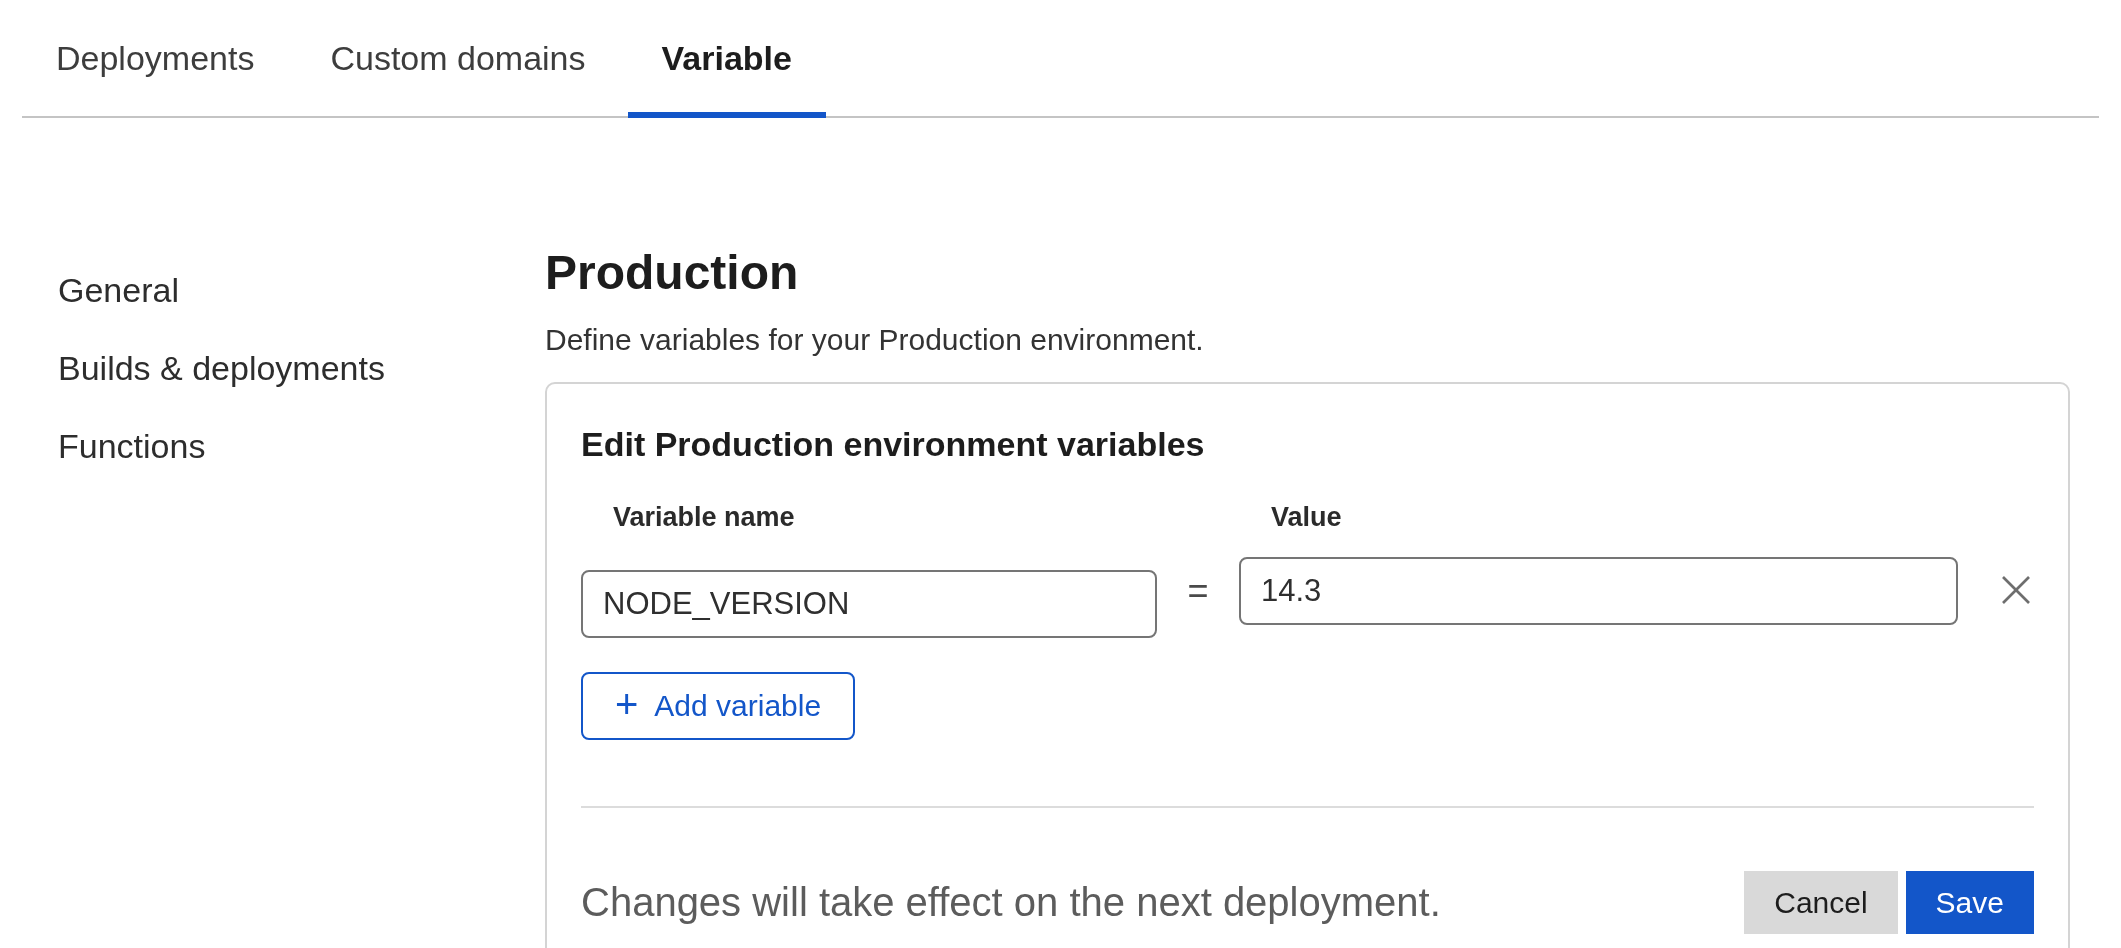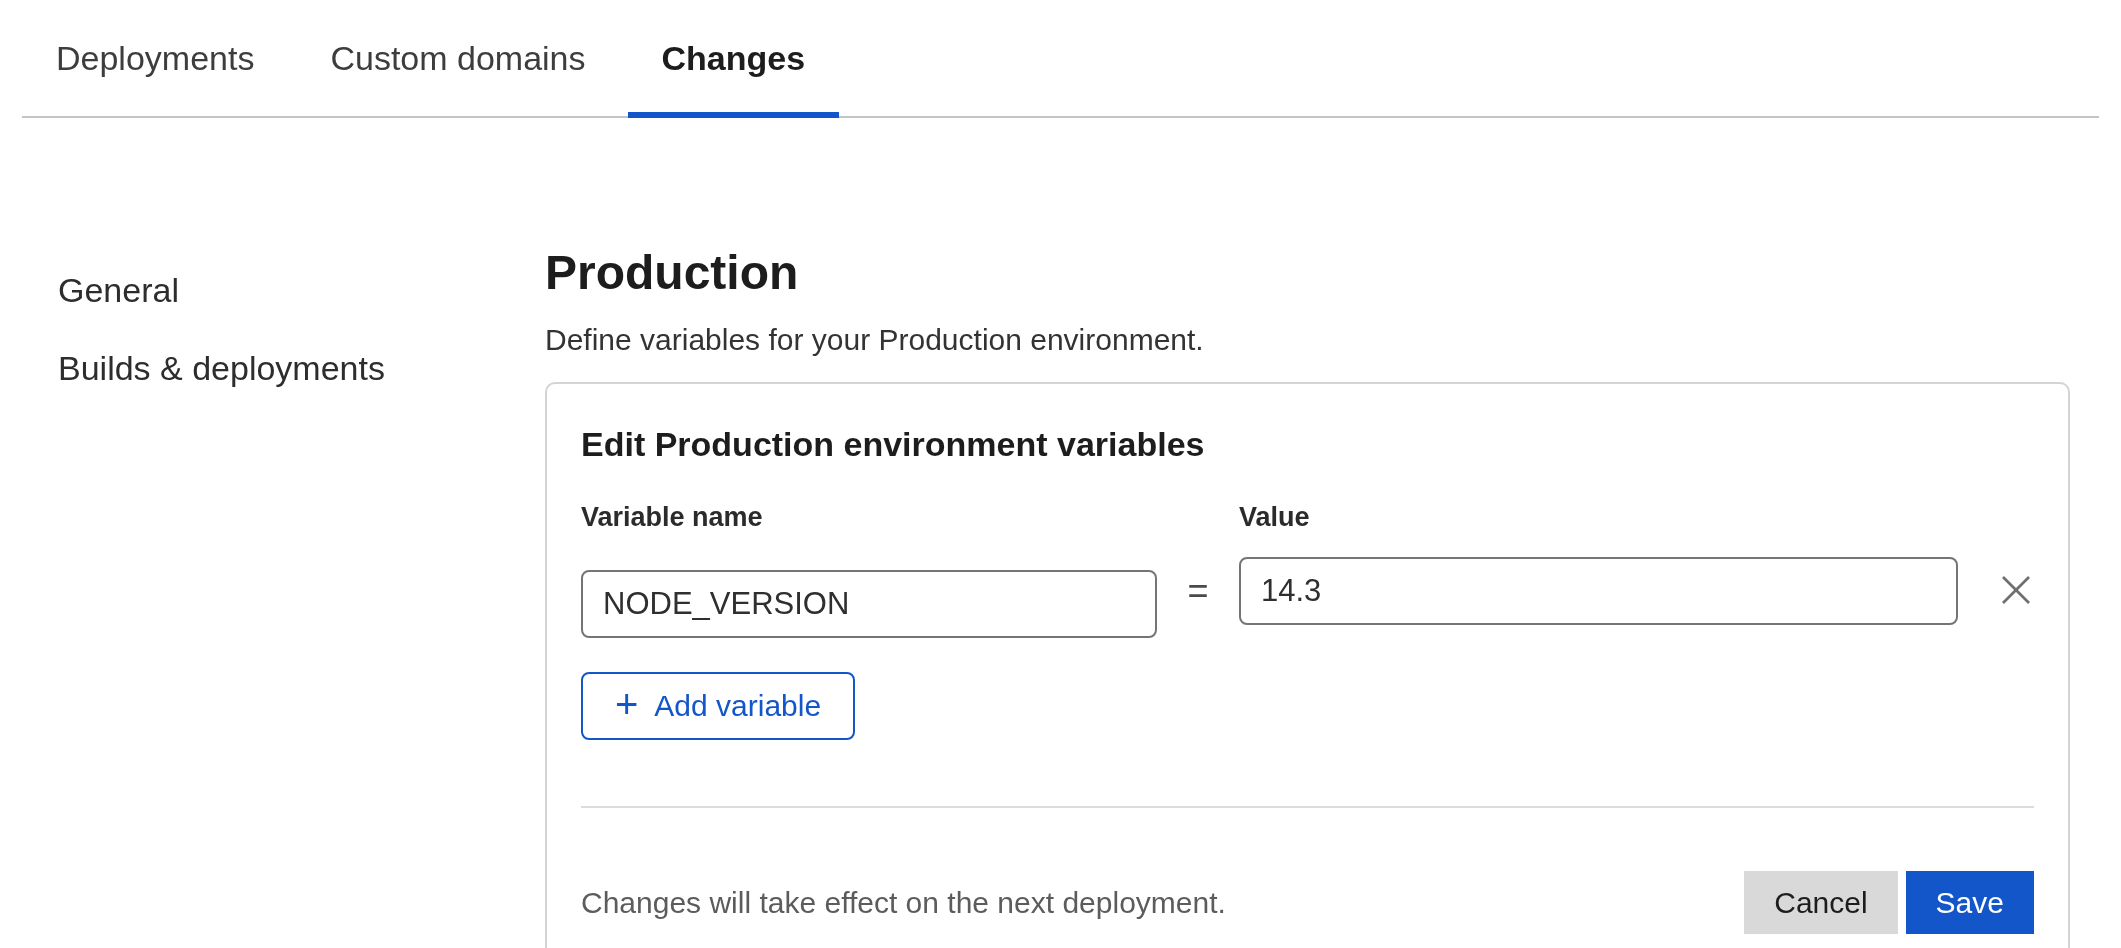--- a/index.html
+++ b/index.html
@@ -59,21 +59,21 @@
   .page-desc{margin-top:26px;font-size:30px;line-height:38px;color:var(--text-mid);}
   
   .card{
     margin-top:23px;
     border:2px solid var(--card-border);
     border-radius:10px;
     padding:38px 34px 34px 34px;
     background:#fff;
   }
   .card-title{font-size:34px;line-height:44px;font-weight:700;color:var(--text-dark);}
-  .field-labels{margin-top:34px;display:flex;align-items:flex-end;}
+  .field-labels{margin-top:34px;display:flex;align-items:flex-end;margin-left:32px;}
   .field-label{font-size:27px;line-height:34px;font-weight:700;color:#2b2b2b;}
   .label-name{width:576px;flex:0 0 576px;}
   .label-gap{width:82px;flex:0 0 82px;}
   .field-row{margin-top:10px;display:flex;align-items:center;}
   .ti{
     height:68px;border:2px solid var(--input-border);border-radius:8px;
     font-size:31px;color:#2f2f2f;padding:0 20px;background:#fff;
     font-family:"Liberation Sans", sans-serif;outline:none;
   }
   .ti-name{width:576px;flex:0 0 576px;margin-top:26px;}
@@ -92,44 +92,45 @@
     display:inline-flex;align-items:center;gap:16px;
     background:#fff;border:2px solid var(--accent);border-radius:8px;
     color:var(--accent);font-size:30px;cursor:pointer;
     font-family:"Liberation Sans", sans-serif;
   }
   .plus{font-size:40px;font-weight:400;line-height:1;position:relative;top:-2px;}
   .card-divider{margin-top:66px;border:none;border-top:2px solid var(--divider);}
   .card-footer{
     margin-top:63px;display:flex;align-items:center;justify-content:space-between;
   }
-  .footer-note{font-size:30px;color:var(--text-gray);}
+  .footer-note{font-size:40px;color:var(--text-gray);}
   .footer-btns{display:flex;gap:8px;}
   .btn{
     height:63px;border:none;border-radius:0;cursor:pointer;
     font-size:30px;font-family:"Liberation Sans", sans-serif;
     display:inline-flex;align-items:center;padding:0 30px;
   }
   .btn-cancel{background:var(--cancel-bg);color:var(--text-dark);}
   .btn-save{background:var(--accent);color:#ffffff;}
 </style>
 </head>
 <body>
 
 <nav class="tabbar">
   <button class="tab">Deployments</button>
   <button class="tab">Custom domains</button>
-  <button class="tab active">Changes</button>
+  <button class="tab active">Variable</button>
 </nav>
 
 <div class="content">
 
   <aside class="sidebar">
     <div class="side-item">General</div>
     <div class="side-item">Builds &amp; deployments</div>
+    <div class="side-item">Functions</div>
   </aside>
 
   <main class="main">
     <h1 class="page-title">Production</h1>
     <p class="page-desc">Define variables for your Production environment.</p>
 
     <section class="card">
       <h2 class="card-title">Edit Production environment variables</h2>
 
       <div class="field-labels">

